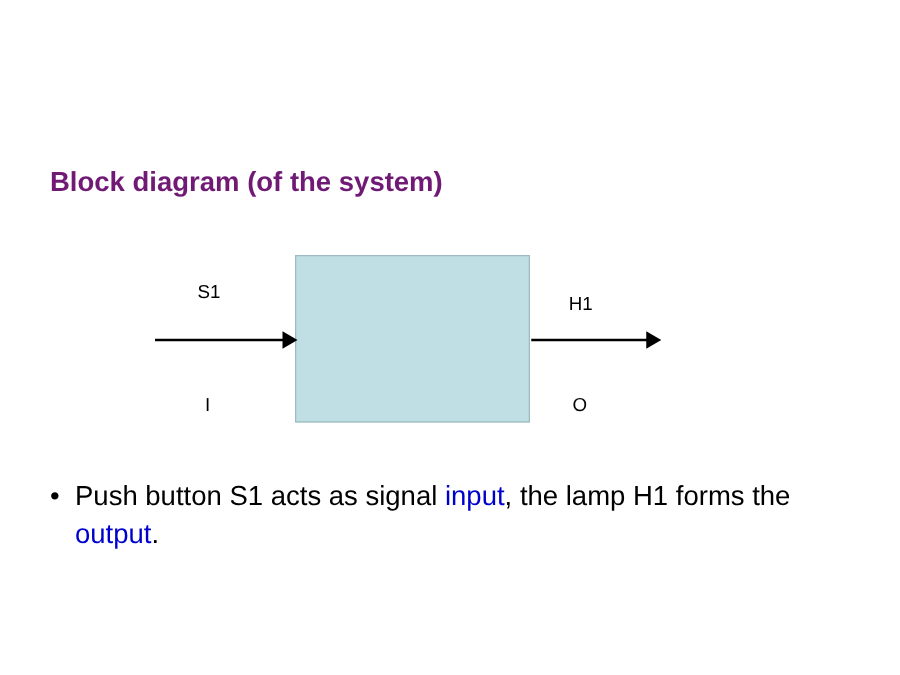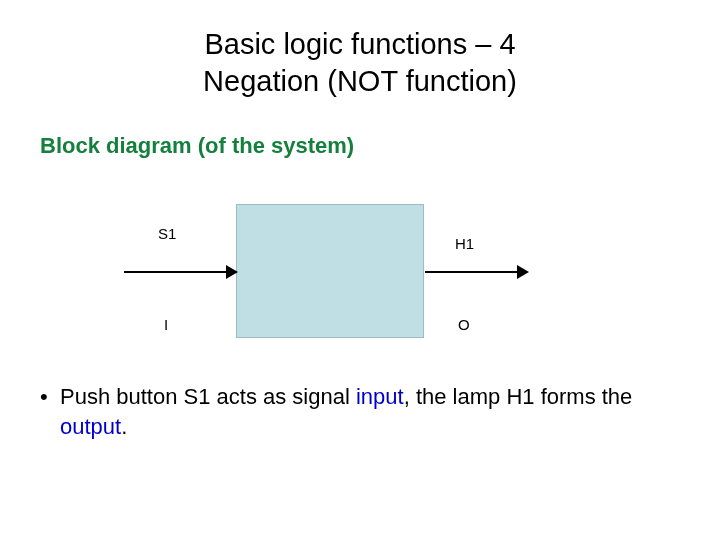--- a/index.html
+++ b/index.html
@@ -29,21 +29,21 @@
     line-height: 1.28;
     color: #000000;
     font-weight: normal;
   }
   .subtitle {
     position: absolute;
     top: 133px;
     left: 40px;
     font-size: 22px;
     font-weight: bold;
-    color: #15803d;
+    color: #701a75;
   }
   .diagram {
     position: absolute;
     top: 195px;
     left: 40px;
     width: 640px;
     height: 155px;
   }
   .block {
     position: absolute;
@@ -105,24 +105,20 @@
     display: block;
     margin-left: 24px;
   }
   .hl { color: #0000cc; }
 </style>
 </head>
 <body>
 
 <div class="slide">
 
-  <div class="title">
-    <span>Basic logic functions – 4</span><br>
-    <span>Negation (NOT function)</span>
-  </div>
 
   <div class="subtitle">Block diagram (of the system)</div>
 
   <div class="diagram">
     <div class="block"></div>
 
     <div class="lbl lbl-s1">S1</div>
     <div class="lbl lbl-h1">H1</div>
     <div class="lbl lbl-i">I</div>
     <div class="lbl lbl-o">O</div>

